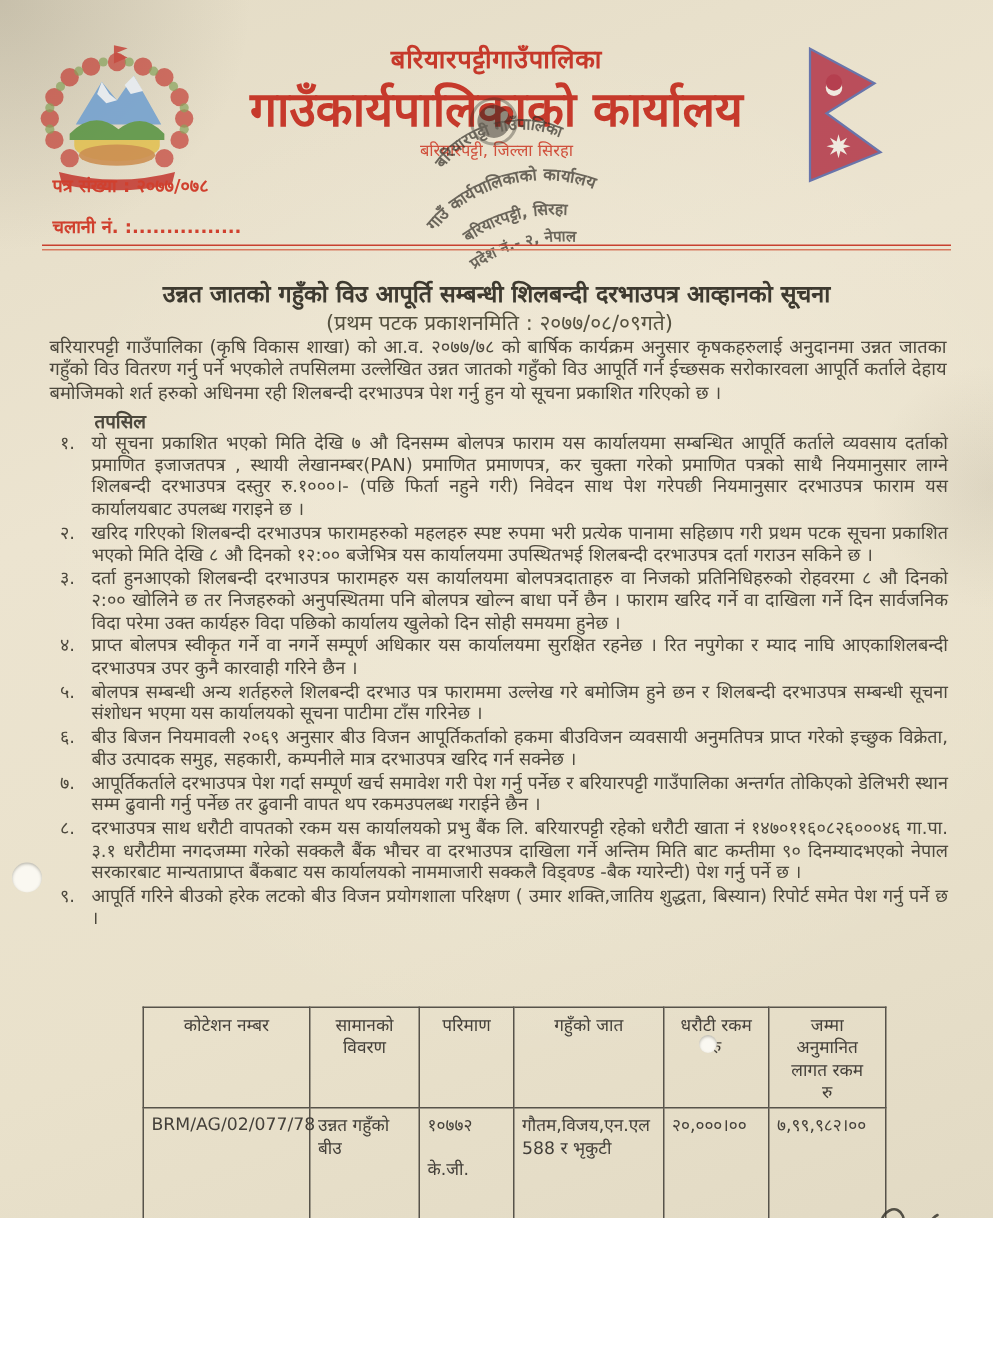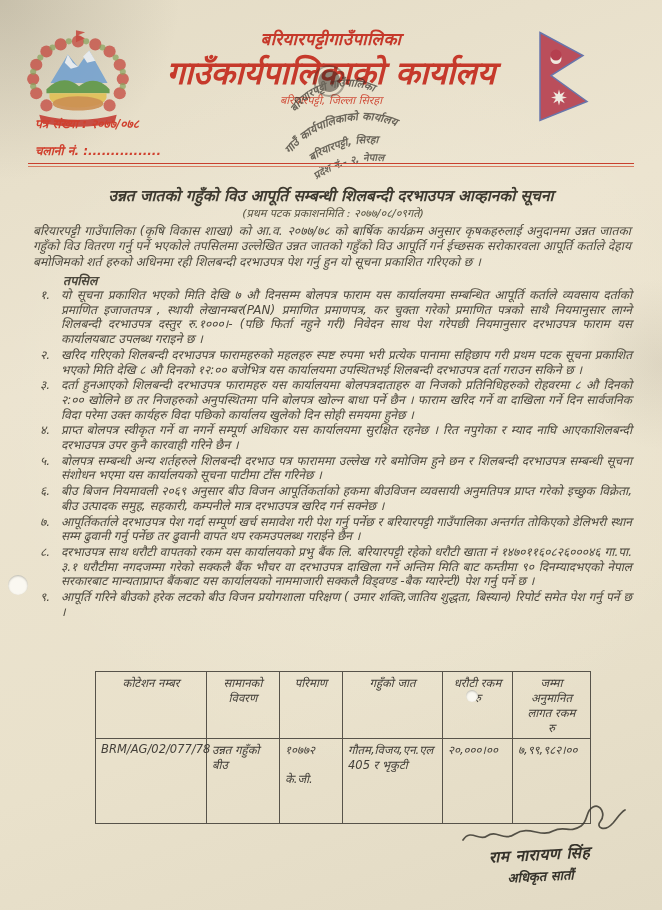--- a/index.html
+++ b/index.html
@@ -1,40 +1,39 @@
 <!DOCTYPE html>
 <html><head>
 <meta charset="utf-8">
 <style>
   html,body{margin:0;padding:0;}
   .page{
     position:relative;
-    width:662px;height:910px;
+    width:662px;height:812px;
     margin:0 auto;
     background:
       radial-gradient(circle at 0% 0%, rgba(96,90,74,.22), transparent 16%),
       radial-gradient(circle at 100% 40%, rgba(96,90,74,.10), transparent 10%),
       radial-gradient(circle at 55% 45%, rgba(255,252,240,.25), transparent 60%),
       linear-gradient(160deg,#e4dcc6 0%, #ece4d0 35%, #e9e1cb 70%, #e2dac4 100%);
     font-family:"DejaVu Sans","Liberation Sans",sans-serif;
     color:#4c483d;
     overflow:hidden;
-    font-style:italic;
   }
   .abs{position:absolute;}
   .red{color:#c6392b;}
   .center{text-align:center;}
   .muni-title{left:0;right:0;top:27px;font-size:17px;font-weight:bold;letter-spacing:.5px;}
   .office-title{left:0;right:0;top:50px;font-size:32px;font-weight:bold;}
   .address-line{left:0;right:0;top:92px;font-size:11px;color:#d0503c;}
   .meta-line1{left:35px;top:115px;font-size:12px;font-weight:bold;color:#d0402e;}
   .meta-line2{left:35px;top:142px;font-size:12px;font-weight:bold;color:#d0402e;}
   .separator{left:28px;right:28px;top:163px;height:2px;border-top:1.5px solid #c8402f;border-bottom:1px solid #d87a60;}
   .notice-title{left:0;right:0;top:184px;font-size:15.5px;font-weight:bold;color:#3e3a30;}
-  .publish-line{left:4px;right:0;top:205px;font-size:11px;color:#55513f;}
+  .publish-line{left:4px;right:0;top:205px;font-size:14px;color:#55513f;}
   .intro{left:33px;width:598px;top:224px;font-size:12.2px;line-height:15.4px;text-align:justify;}
   .tapsil{left:63px;top:272px;font-size:12.5px;font-weight:bold;}
   .terms{left:40px;width:592px;top:288px;font-size:12px;line-height:14.7px;}
   .term{display:flex;margin-bottom:1px;}
   .term .num{flex:none;width:21px;}
   .term .txt{flex:1;text-align:justify;}
   table.quote{position:absolute;left:95px;top:671px;width:495px;border-collapse:collapse;font-size:11.5px;color:#44403a;table-layout:fixed;}
   table.quote th,table.quote td{border:1px solid #57534a;padding:3px 5px;vertical-align:top;white-space:pre-line;font-weight:normal;}
   table.quote th{height:58px;}
   table.quote td{height:78px;text-align:left;}
@@ -207,21 +206,21 @@
     </thead>
     <tbody>
       <tr>
         <td>BRM/AG/02/077/78</td>
         <td>उन्नत गहुँको
 बीउ</td>
         <td>१०७७२
 
 के.जी.</td>
         <td>गौतम,विजय,एन.एल
-405 र भृकुटी</td>
+588 र भृकुटी</td>
         <td>२०,०००।००</td>
         <td>७,९९,९८२।००</td>
       </tr>
     </tbody>
   </table>
 
   <svg class="abs sig-squiggle" viewBox="0 0 180 52">
     <path d="M8,42 C16,30 24,44 32,38 C42,31 48,44 60,36 C74,27 86,40 98,33 C110,27 114,36 126,28 C134,22 130,13 138,9 C146,5 151,17 145,24 C141,29 149,35 158,25 C163,19 166,14 170,12" fill="none" stroke="#3a372f" stroke-width="1.7" stroke-linecap="round" opacity="0.85"></path>
   </svg>
   <div class="abs sig-block">

